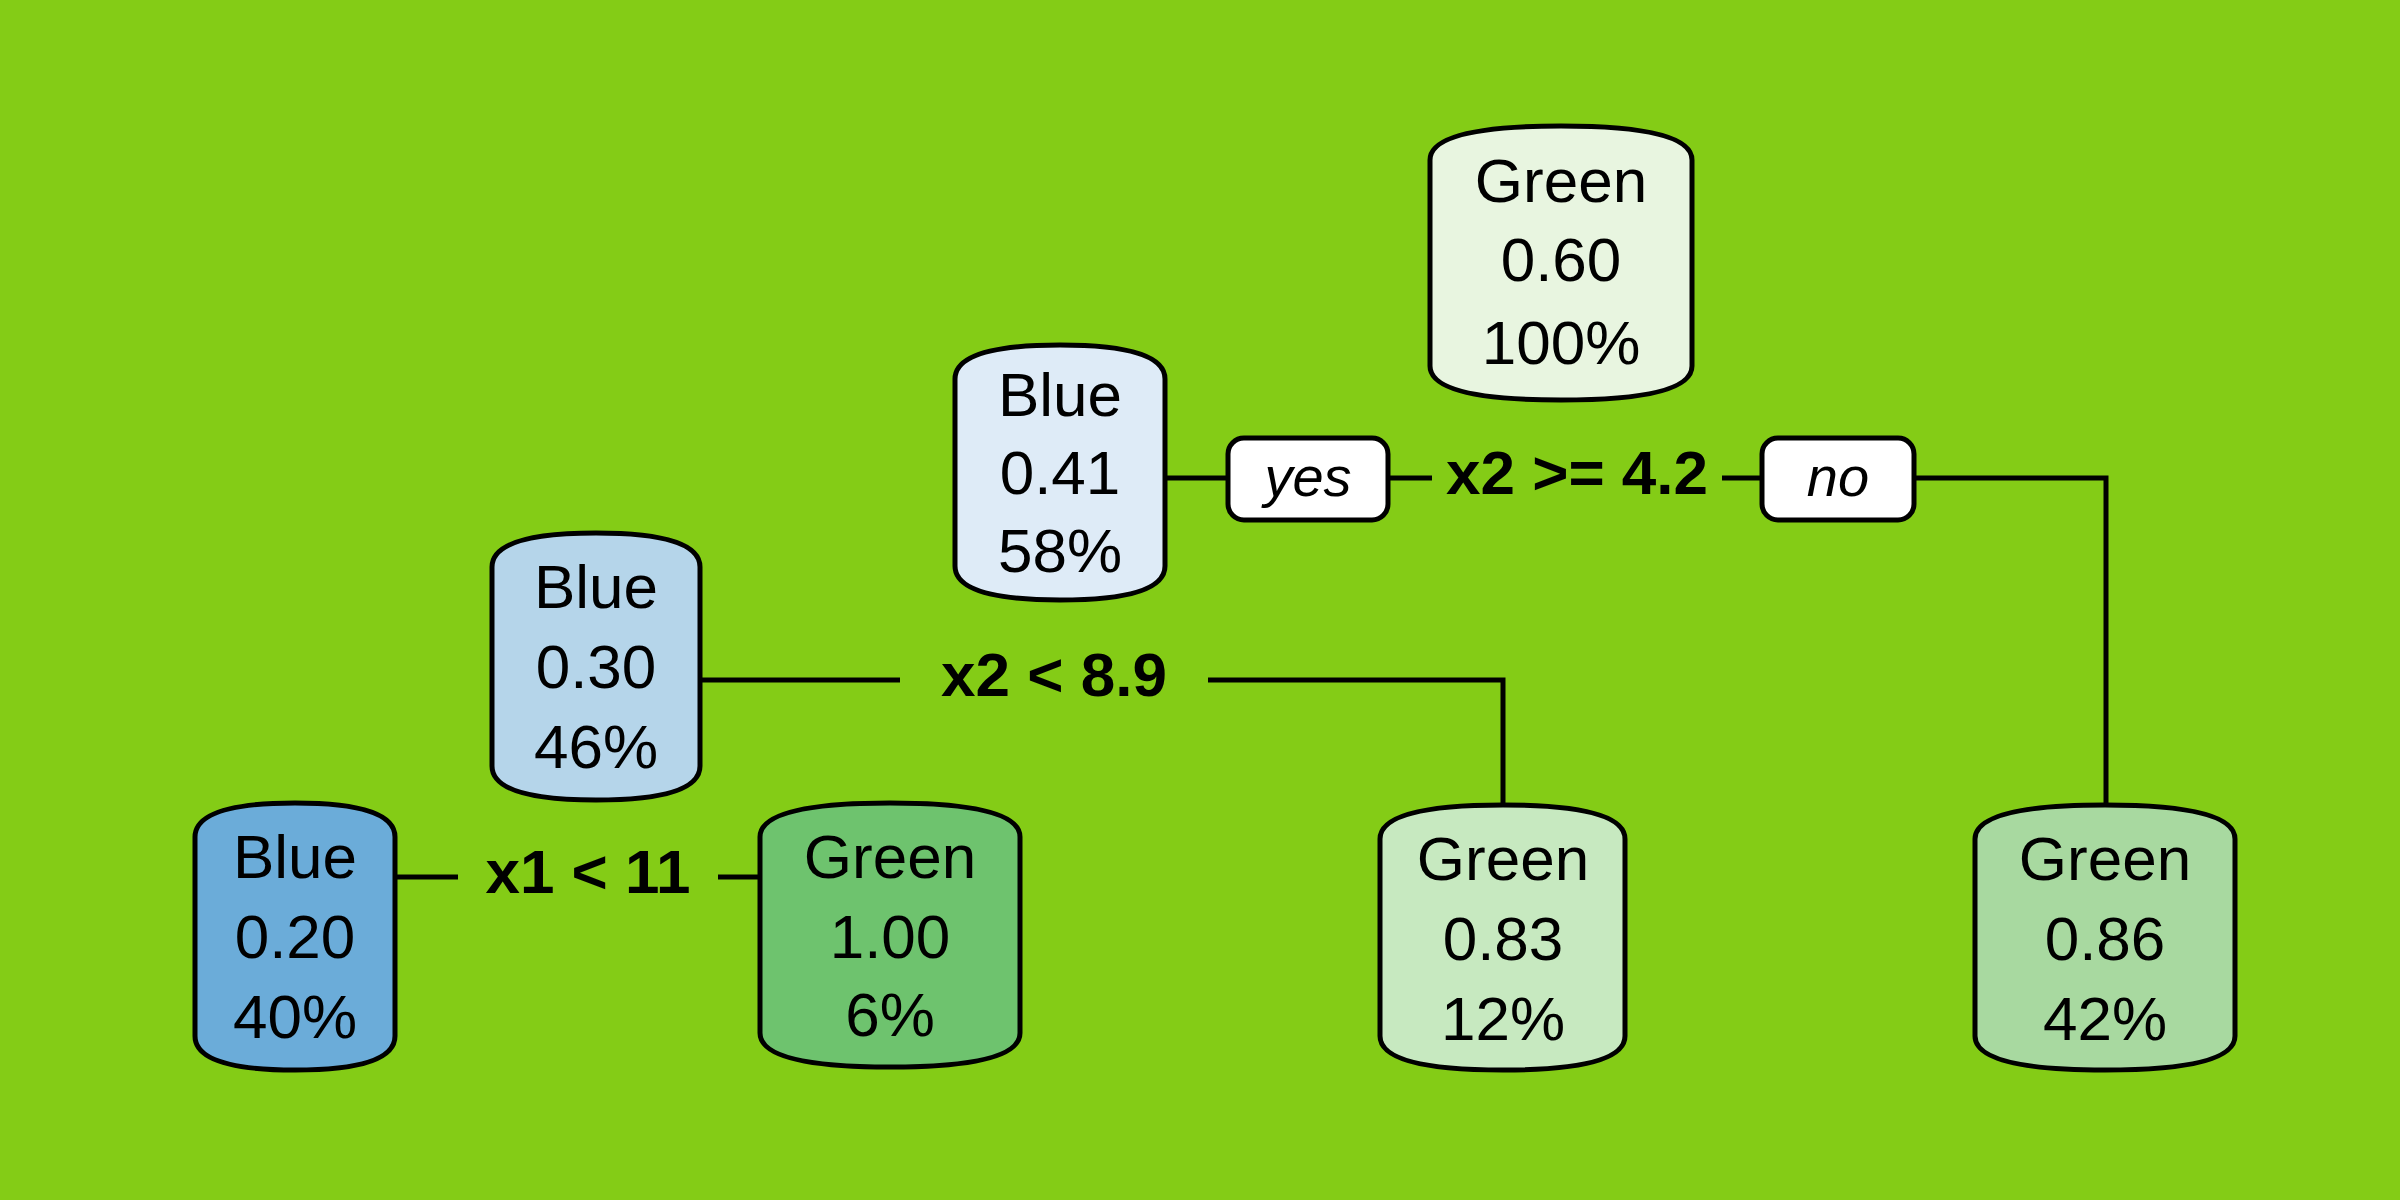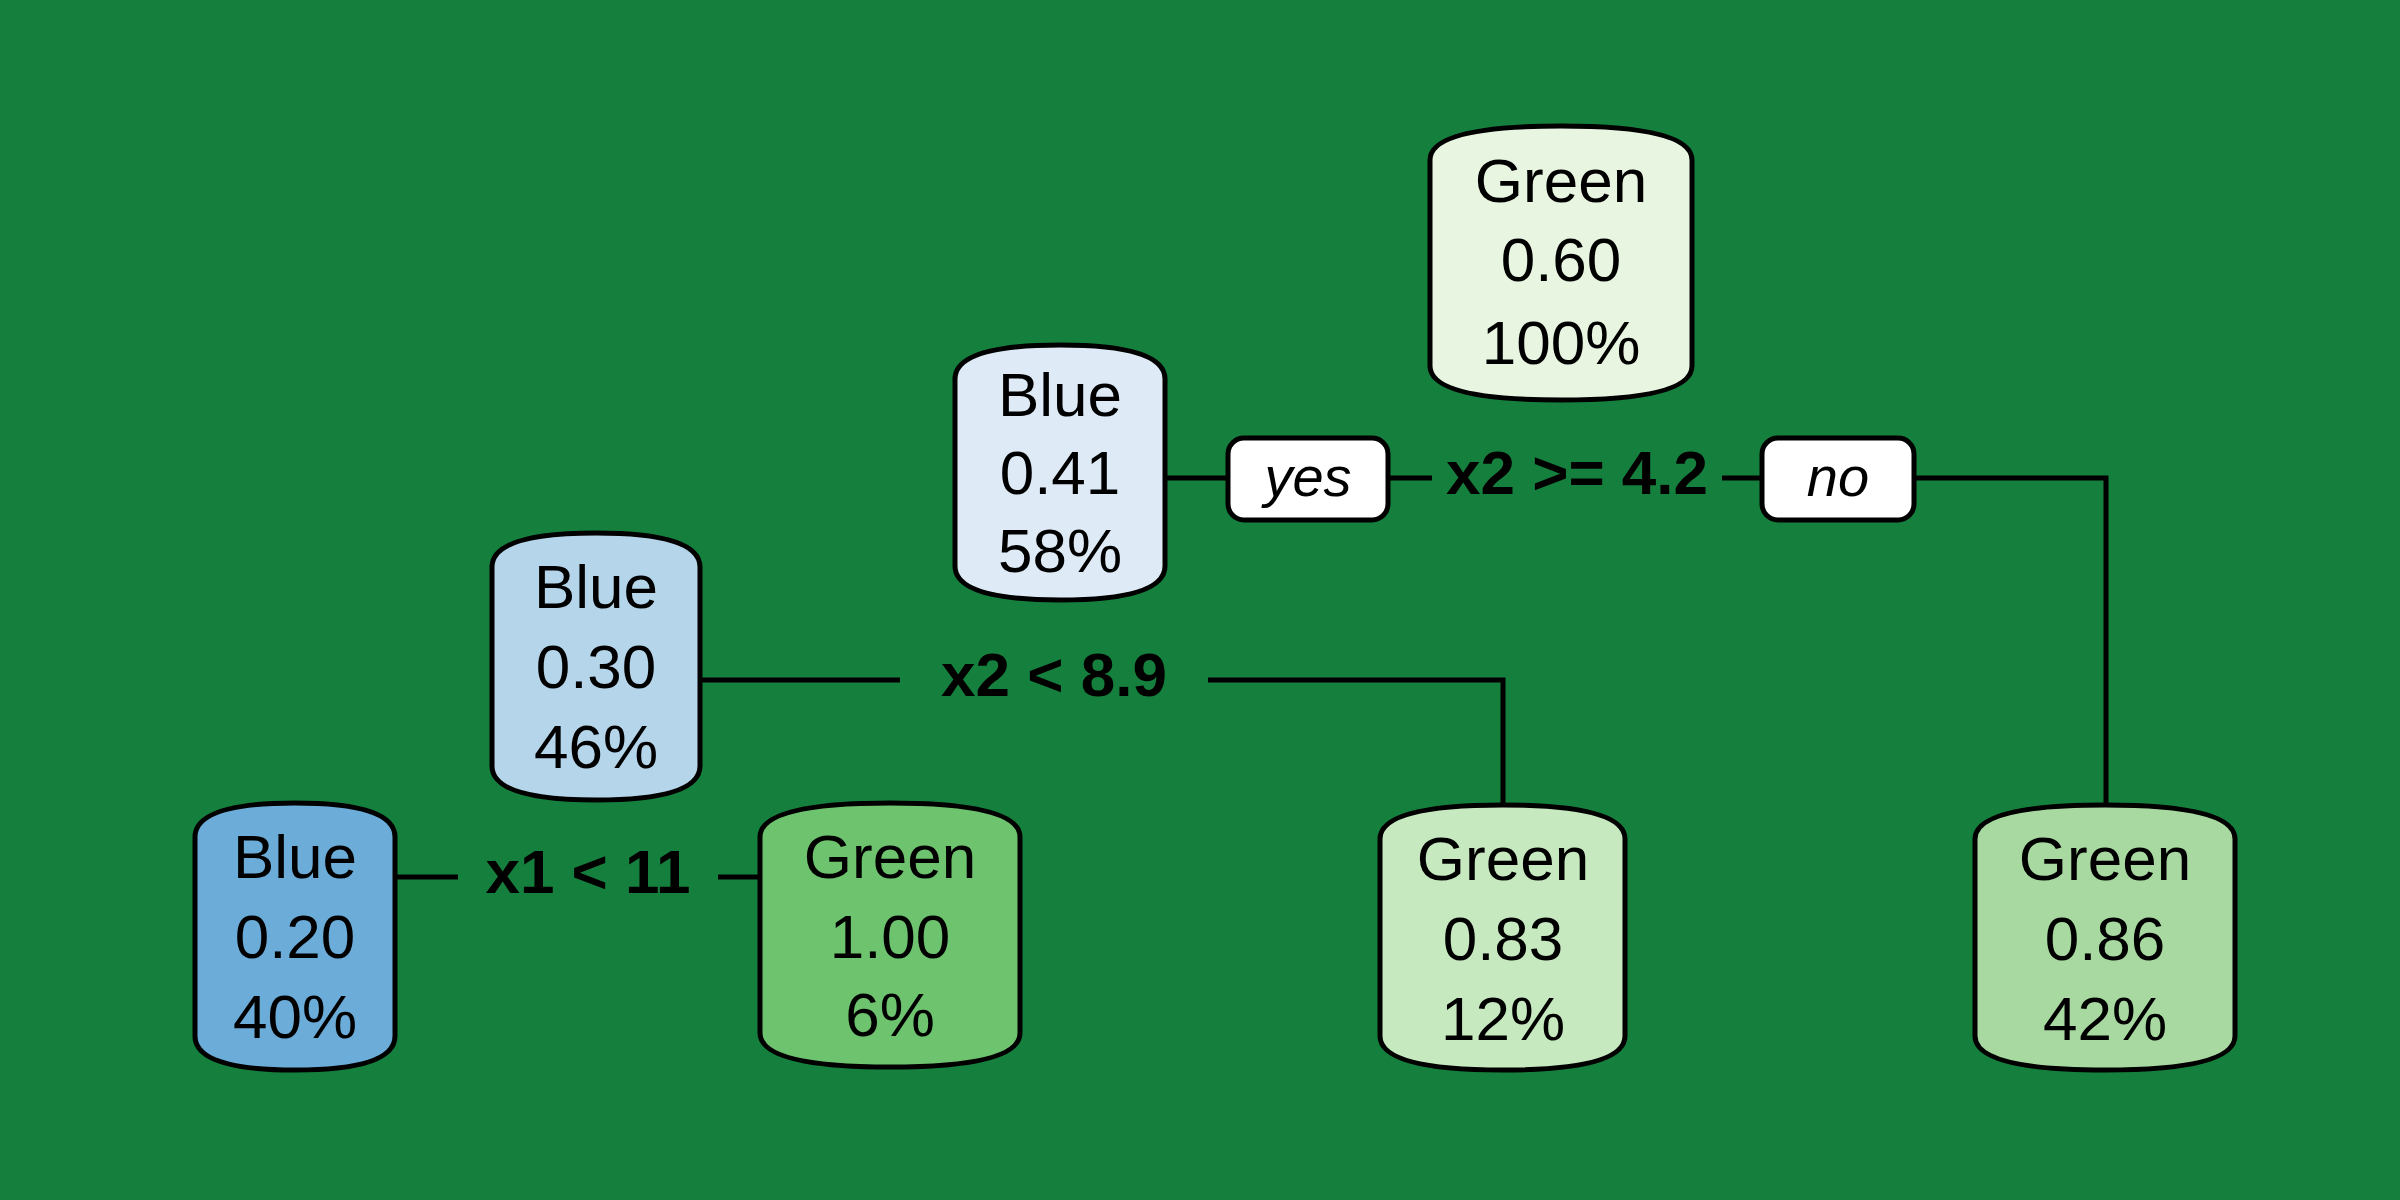--- a/index.html
+++ b/index.html
@@ -5,21 +5,21 @@
 <style>
   html, body {
     margin: 0;
     padding: 0;
     background: #ffffff;
   }
   #stage {
     position: relative;
     width: 2400px;
     height: 1200px;
-    background: #15803d;
+    background: #84cc16;
     overflow: hidden;
     font-family: "Liberation Sans", "DejaVu Sans", sans-serif;
     text-align: center;
   }
   #tree-svg {
     position: absolute;
     left: 0;
     top: 0;
     width: 2400px;
     height: 1200px;

